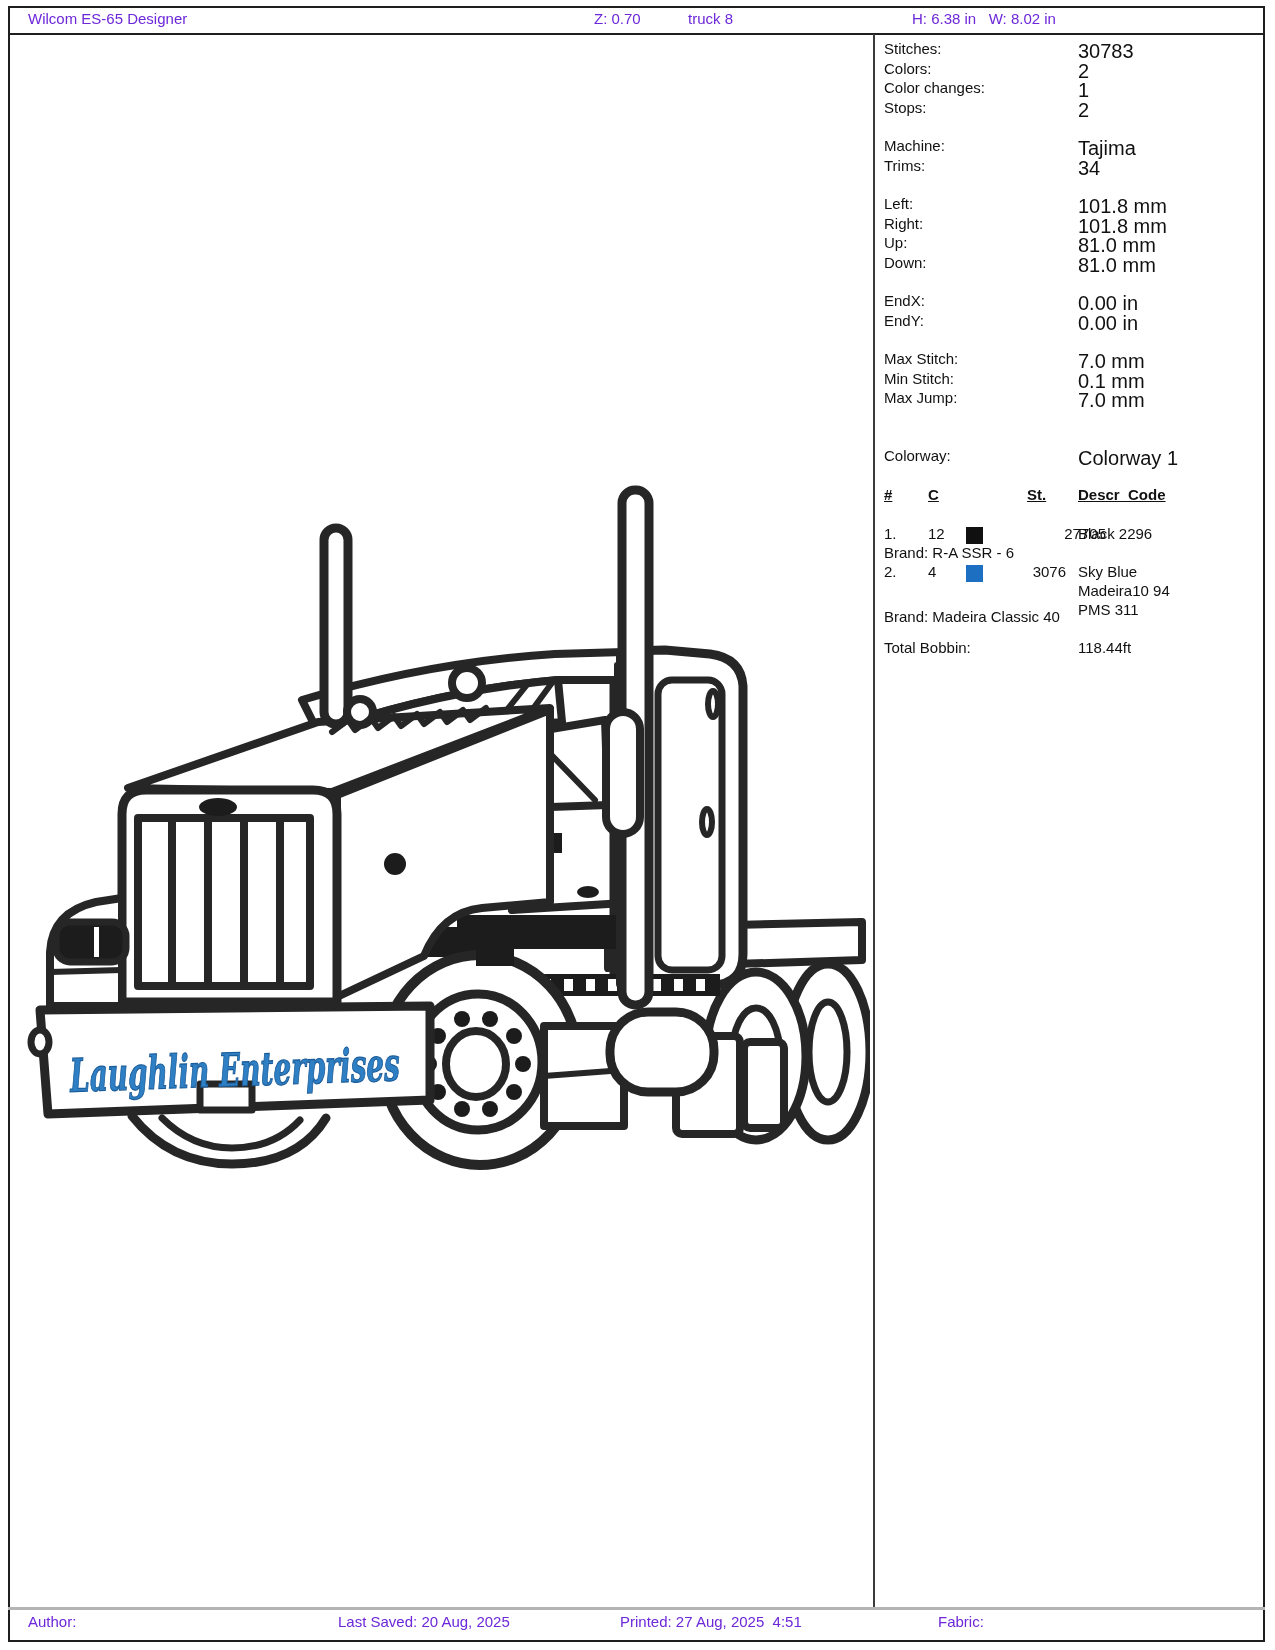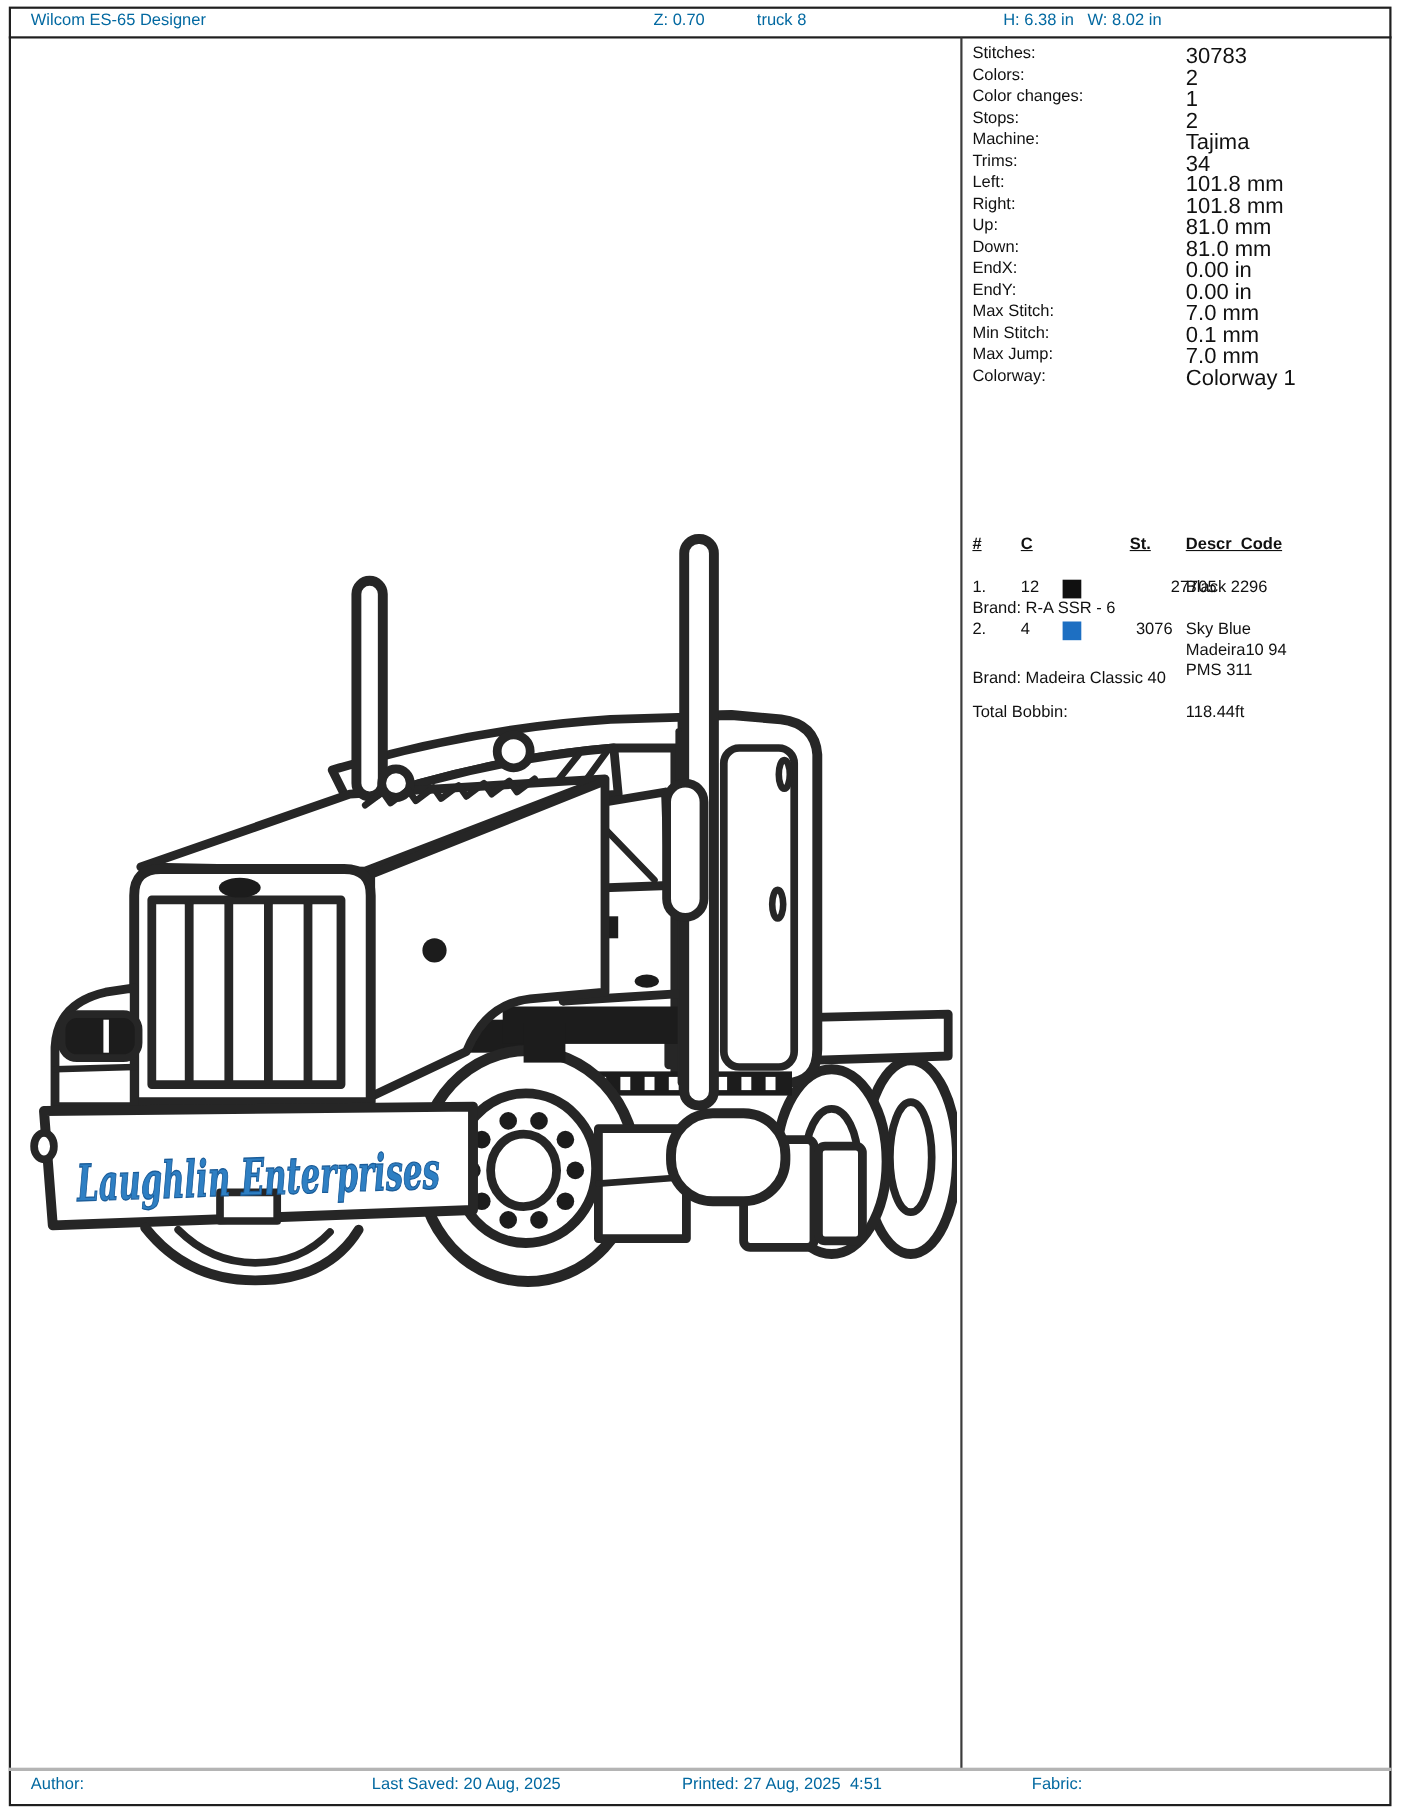--- a/index.html
+++ b/index.html
@@ -1,32 +1,32 @@
 <!DOCTYPE html>
 <html><head>
 <meta charset="utf-8">
 <style>
   html,body{margin:0;padding:0;}
   body{
     width:1275px;height:1650px;position:relative;background:#ffffff;
     font-family:"Liberation Sans",sans-serif;color:#111;overflow:hidden;
   }
   .abs{position:absolute;}
-  .txt{position:absolute;font-size:15px;line-height:18px;white-space:pre;color:#0369a1;}
+  .txt{position:absolute;font-size:15px;line-height:18px;white-space:pre;color:#6d28d9;}
   #page-border{left:8px;top:6px;width:1257px;height:1636px;border:2px solid #1f1f1f;box-sizing:border-box;}
   #topbar-line{left:8px;top:33px;width:1257px;border-top:2px solid #1f1f1f;}
   #v-divider{left:873px;top:34px;height:1574px;border-left:2px solid #3c3c3c;}
   #footer-grayline{left:8px;top:1607px;width:1257px;height:3px;background:#b4b4b4;}
   
   #info-panel{left:884px;top:40px;width:376px;}
   .irow{position:relative;height:19.5px;}
   .irow .lab{position:absolute;left:0;font-size:15px;}
   .irow .val{position:absolute;left:194px;font-size:20px;}
-  .gap{}
-  .bigger-gap{}
+  .gap{margin-top:19px;}
+  .bigger-gap{margin-top:38px;}
   
   #thread-table{left:884px;top:486px;width:378px;}
   #thread-table .cell{position:absolute;font-size:15px;white-space:pre;}
   .th{font-weight:bold;text-decoration:underline;}
   .swatch{position:absolute;width:17px;height:17px;}
   .st-num{text-align:right;width:82px;left:100px;}
   
   #design-canvas{left:10px;top:440px;width:860px;height:760px;}
 </style>
 </head>

